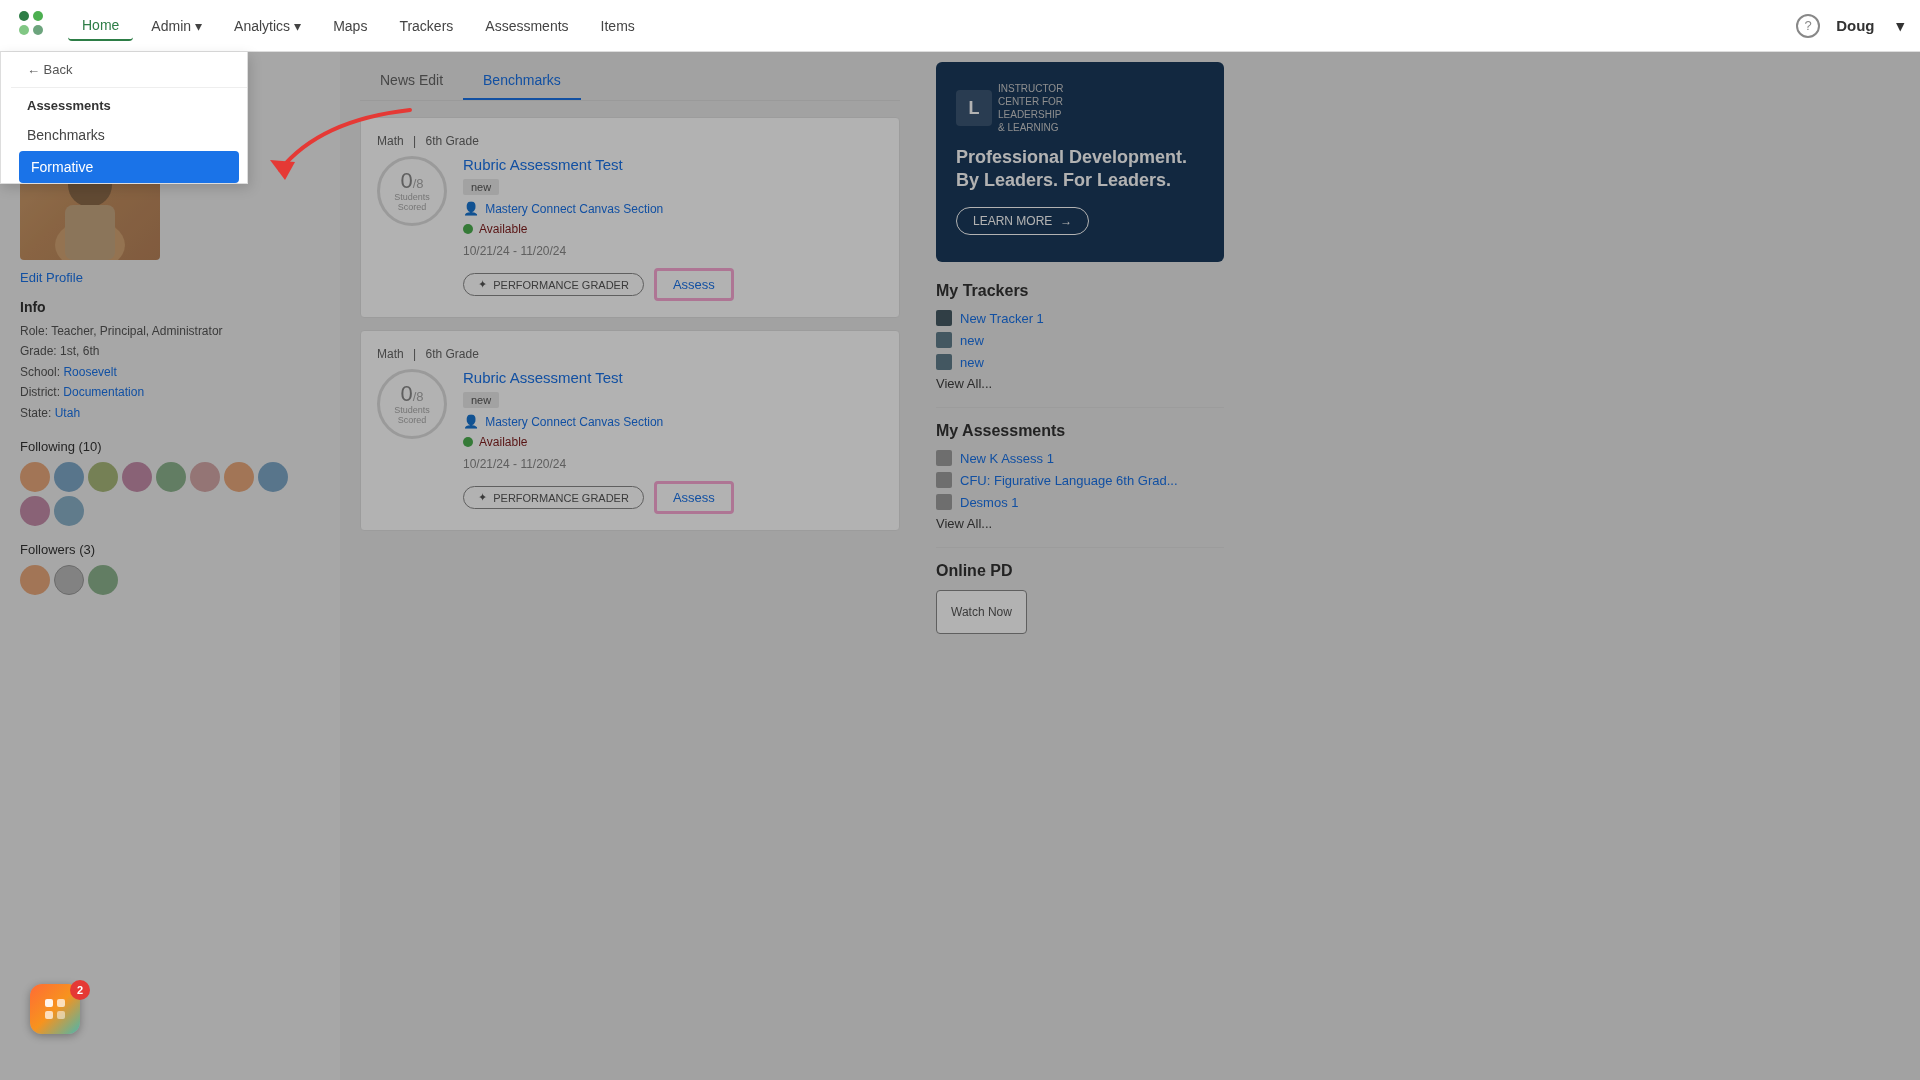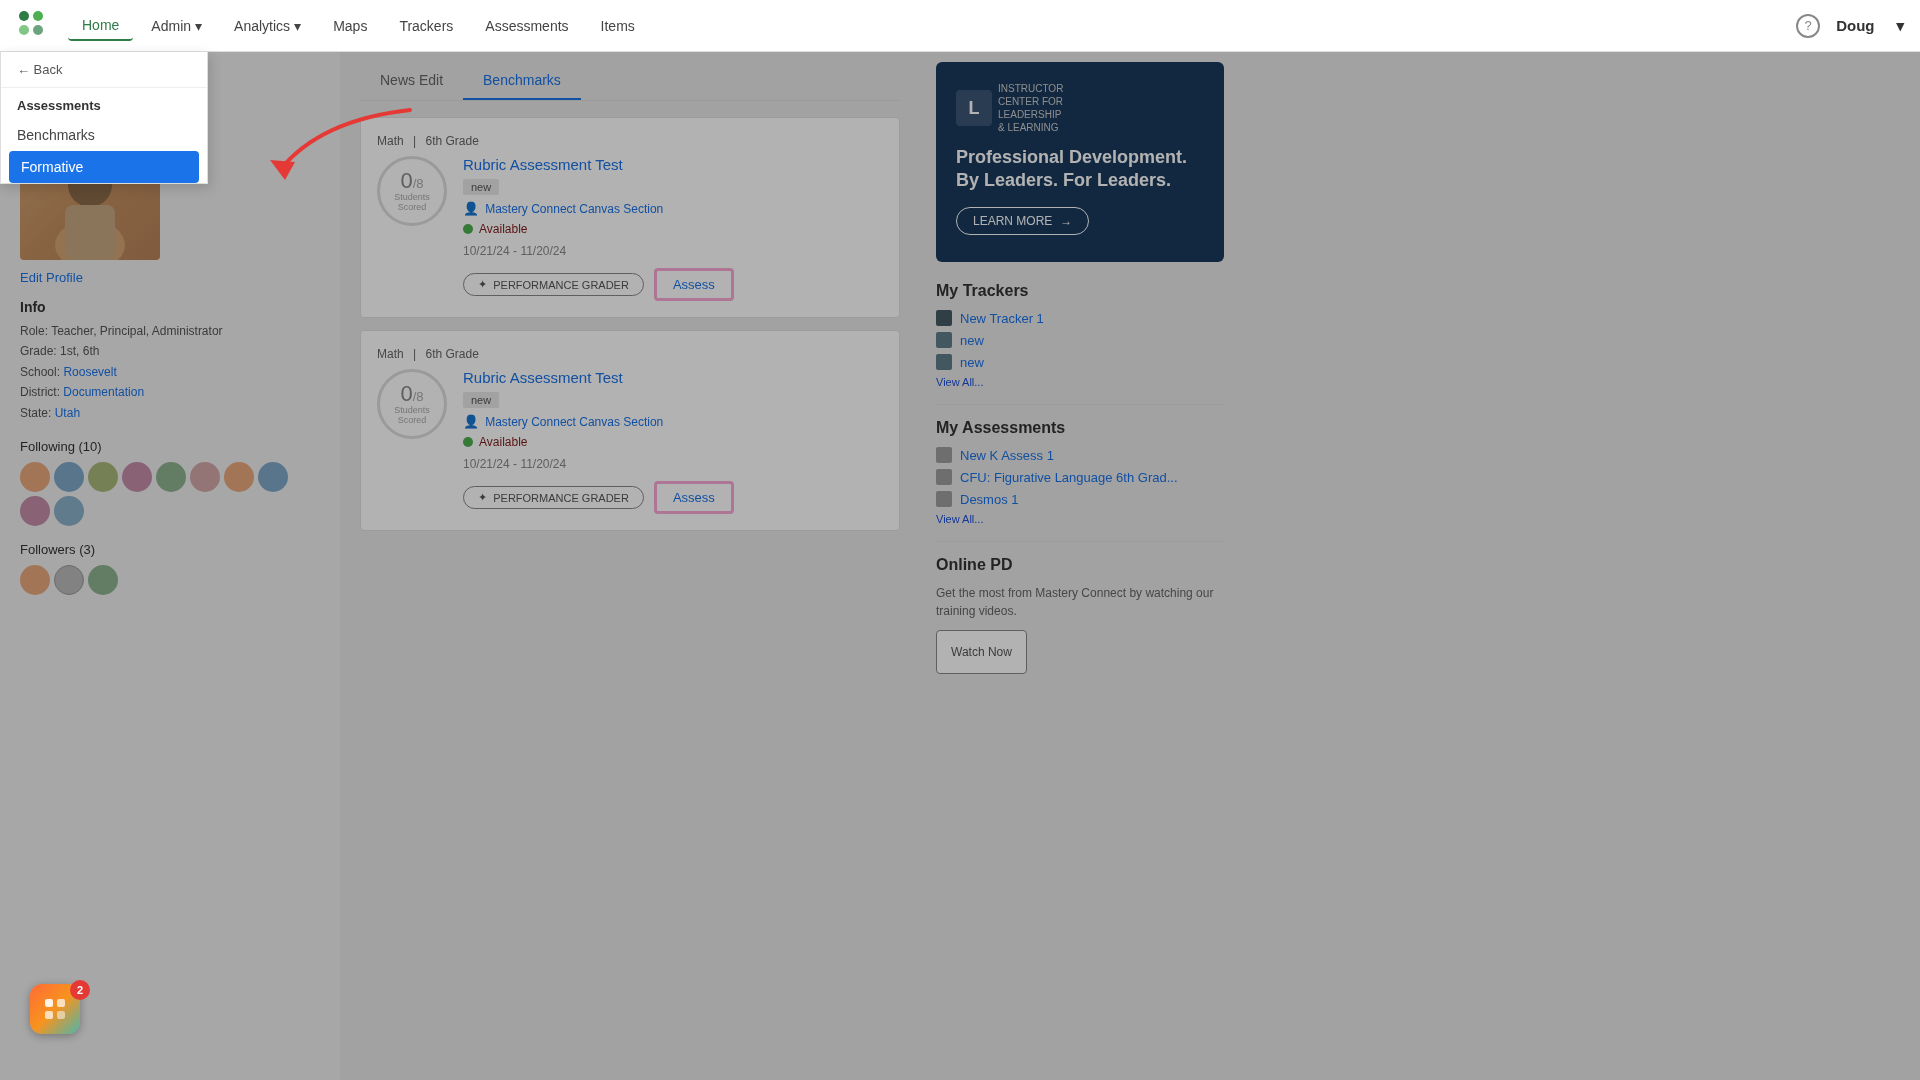--- a/index.html
+++ b/index.html
@@ -68,26 +68,27 @@
       color: #333;
       cursor: pointer;
       font-weight: 600;
     }
 
     
     .dropdown-menu {
       position: absolute;
       top: 52px;
       left: 0;
-      width: 208px;
+      width: 248px;
       background: #fff;
       border: 1px solid #ddd;
       border-top: none;
       box-shadow: 2px 4px 12px rgba(0,0,0,0.15);
       z-index: 200;
+      padding-left: 10px;
     }
     .dropdown-back {
       padding: 10px 16px;
       font-size: 13px;
       color: #555;
       display: flex;
       align-items: center;
       gap: 6px;
       cursor: pointer;
       border-bottom: 1px solid #eee;
@@ -423,22 +424,22 @@
     }
     .tracker-icon {
       width: 16px;
       height: 16px;
       background: #607d8b;
       border-radius: 2px;
       flex-shrink: 0;
     }
     .tracker-icon.dark { background: #455a64; }
     .view-all-link {
-      font-size: 11px;
-      color: #1d4ed8;
+      font-size: 13px;
+      color: #404040;
       cursor: pointer;
       margin-bottom: 16px;
       display: block;
     }
     .assess-item {
       display: flex;
       align-items: center;
       gap: 8px;
       font-size: 13px;
       color: #1a73e8;
@@ -766,21 +767,20 @@
     <div class="assess-item">
       <div class="assess-icon"></div>
       <span>Desmos 1</span>
     </div>
     <a class="view-all-link">View All...</a>
 
     <hr class="section-divider">
 
     
     <div class="right-section-title">Online PD</div>
-    <div class="online-pd-text">Get the most from Mastery Connect by watching our training videos.</div>
     <button class="btn-watch">Watch Now</button>
   </div>
 
 </div>
 
 <div class="notif-bubble">
   <div class="notif-inner">
     <svg width="28" height="28" viewBox="0 0 28 28">
       <rect x="4" y="4" width="8" height="8" rx="2" fill="#fff" opacity="0.9"></rect>
       <rect x="16" y="4" width="8" height="8" rx="2" fill="#fff" opacity="0.7"></rect>

